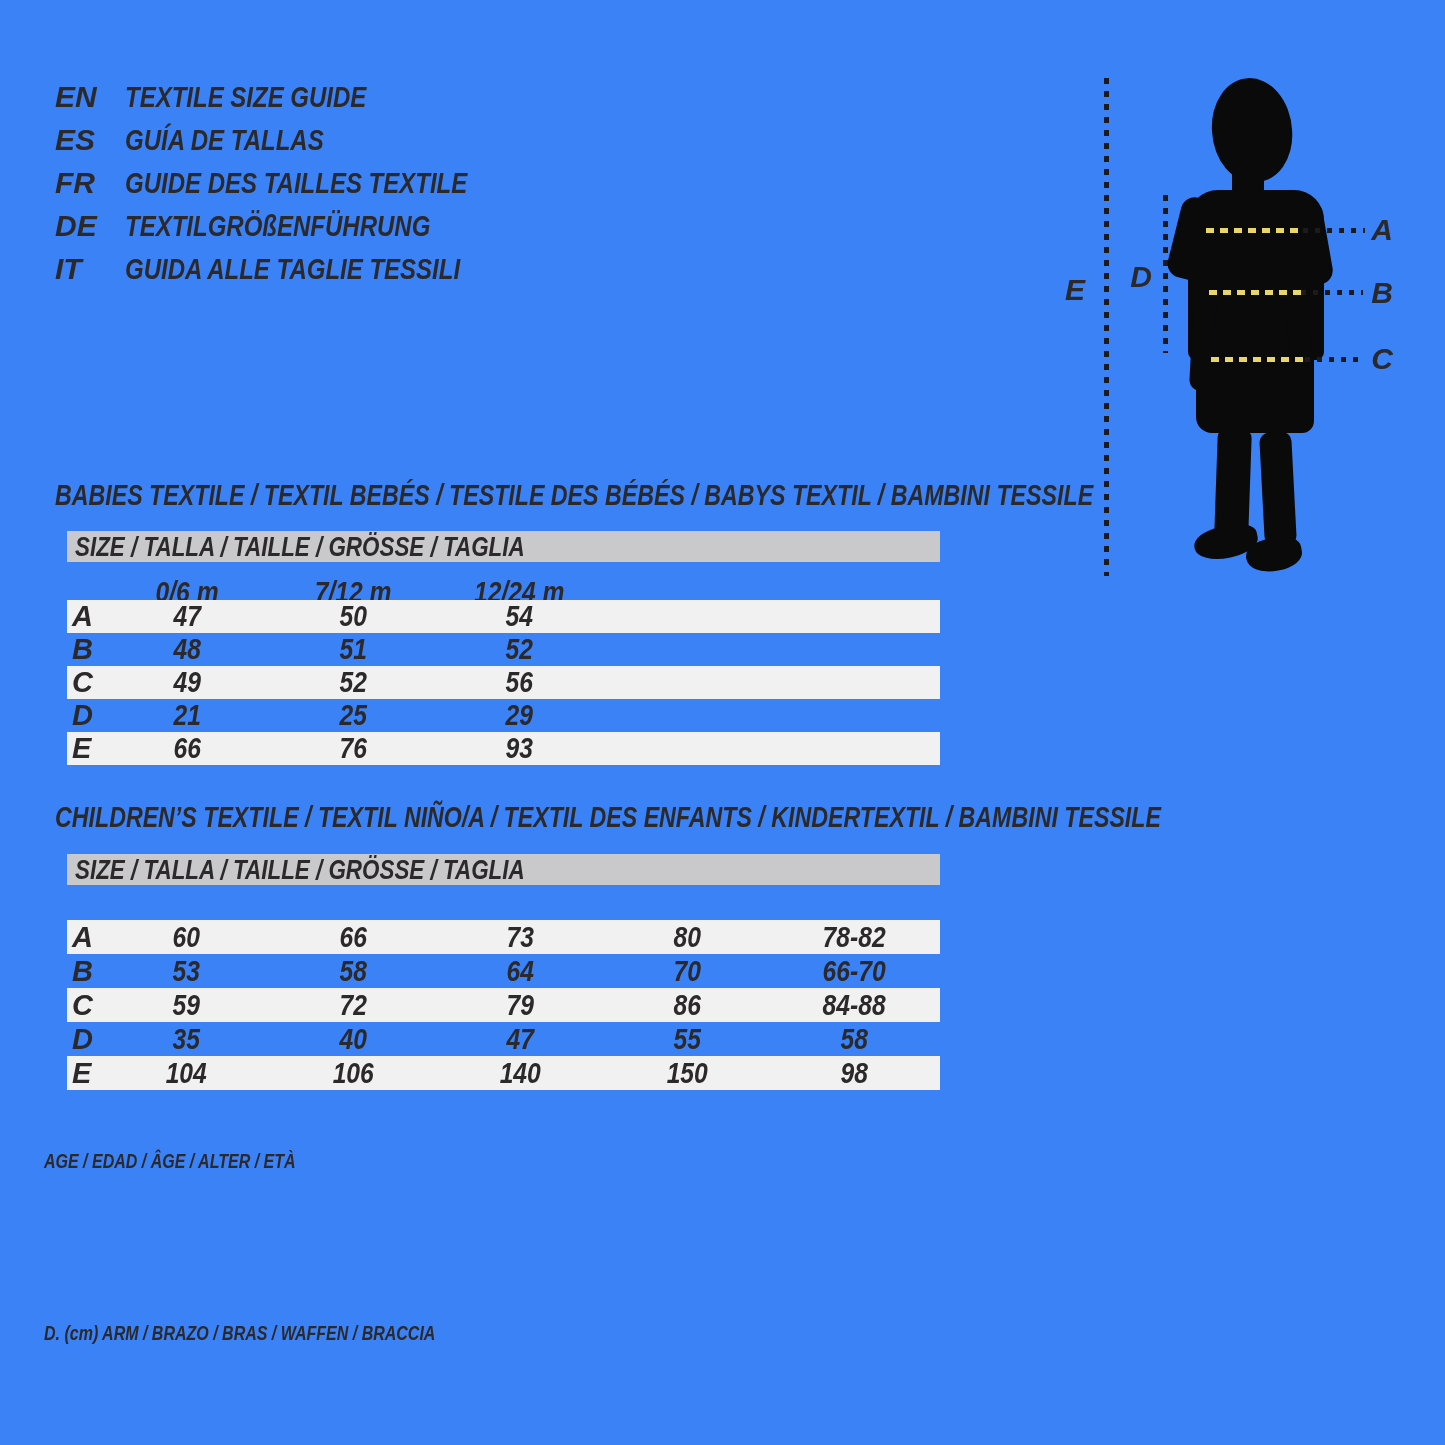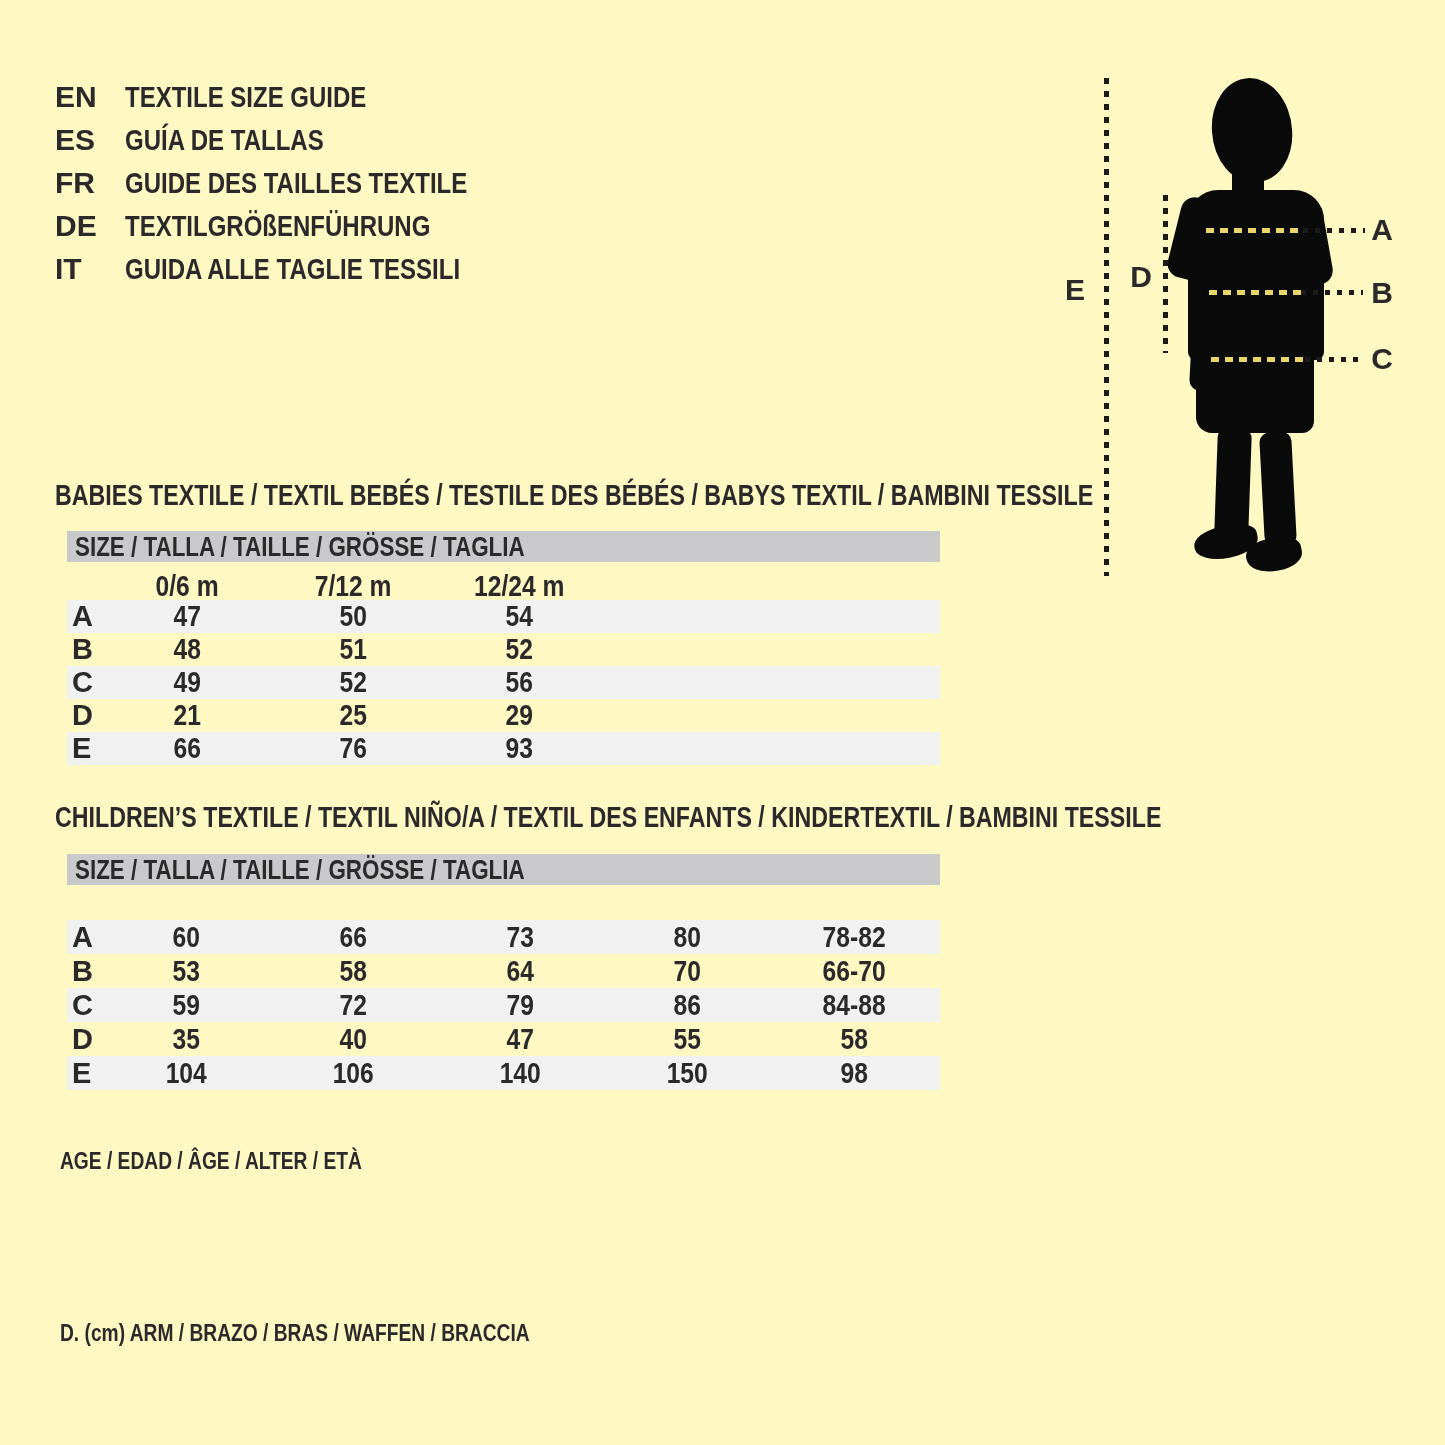--- a/index.html
+++ b/index.html
@@ -1,18 +1,18 @@
 <!DOCTYPE html>
 <html><head>
 <meta charset="utf-8">
 <style>
   html,body { margin:0; padding:0; background:#fff; }
   .canvas {
-    position:relative; width:1445px; height:1445px; background:#fef9c3;
-    font-family:"Liberation Sans", sans-serif; color:#2b292a; overflow:hidden;
+    position:relative; width:1445px; height:1445px; background:#3b82f6;
+    font-family:"Liberation Sans", sans-serif; color:#2b292a; overflow:hidden;font-style:italic;
   }
   .abs { position:absolute; }
 
   
   .cx  { display:inline-block; transform:scaleX(0.80); transform-origin:0 50%; white-space:nowrap; }
   .cxc { display:inline-block; transform:scaleX(0.85); transform-origin:50% 50%; white-space:nowrap; }
 
   
   .lang-row { left:55px; height:36px; line-height:36px; font-size:30px; font-weight:700; }
   .lang-code { position:absolute; left:0; top:0; }
@@ -27,21 +27,21 @@
              font-size:28px; font-weight:700; line-height:31px; padding-left:8px; box-sizing:border-box; }
   .tbl-row { position:absolute; left:0; width:873px; display:grid; align-items:center;
              font-size:29px; font-weight:700; }
   .tbl-row.babies   { grid-template-columns:37px 166px 166px 166px 1fr; }
   .tbl-row.children { grid-template-columns:36px 167px 167px 167px 167px 167px 1fr; }
   .tbl-row .rowlabel { text-align:left; padding-left:5px; }
   .tbl-row .cell { text-align:center; }
   .stripe { background:#f1f1f2; }
 
   
-  .legend-row { left:60px; height:36px; line-height:36px; font-size:24px; font-weight:700; }
+  .legend-row { left:44px; height:36px; line-height:36px; font-size:20px; font-weight:700; }
 
   
   .vdots { background:repeating-linear-gradient(180deg,#1c1a1b 0 6px,transparent 6px 13px); width:5px; }
   .ydash { height:5px; background:repeating-linear-gradient(90deg,#e9d66b 0 8px,transparent 8px 14px); z-index:5; }
   .bdots { height:5px; background:repeating-linear-gradient(90deg,#1c1a1b 0 5px,transparent 5px 12px); z-index:4; }
   .meas-label { font-size:30px; font-weight:700; line-height:32px; width:28px; text-align:center; }
 
   .silhouette { left:1176px; top:78px; width:166px; height:500px; }
   .silhouette div { position:absolute; background:#0a0a0a; }
   .sil-head   { left:36px;  top:0;     width:80px;  height:104px; border-radius:48% 52% 46% 50%; transform:rotate(-3deg); }
@@ -116,21 +116,21 @@
   <div class="abs meas-label" style="left:1368px; top:343px;">C</div>
 
   <div class="abs section-title" style="top:479px;">
     <span class="cx">BABIES TEXTILE / TEXTIL BEBÉS / TESTILE DES BÉBÉS / BABYS TEXTIL / BAMBINI TESSILE</span>
   </div>
 
   <div class="abs size-table" style="top:531px; height:234px;">
     <div class="tbl-bar" style="top:0;">
       <span class="cx">SIZE / TALLA / TAILLE / GRÖSSE / TAGLIA</span>
     </div>
-    <div class="tbl-row babies" style="top:34px; height:42px;">
+    <div class="tbl-row babies" style="top:40px; height:42px;">
       <div class="rowlabel"></div>
       <div class="cell"><span class="cxc">0/6 m</span></div>
       <div class="cell"><span class="cxc">7/12 m</span></div>
       <div class="cell"><span class="cxc">12/24 m</span></div>
       <div></div>
     </div>
     <div class="tbl-row babies stripe" style="top:69px; height:33px;">
       <div class="rowlabel">A</div>
       <div class="cell"><span class="cxc">47</span></div>
       <div class="cell"><span class="cxc">50</span></div>

